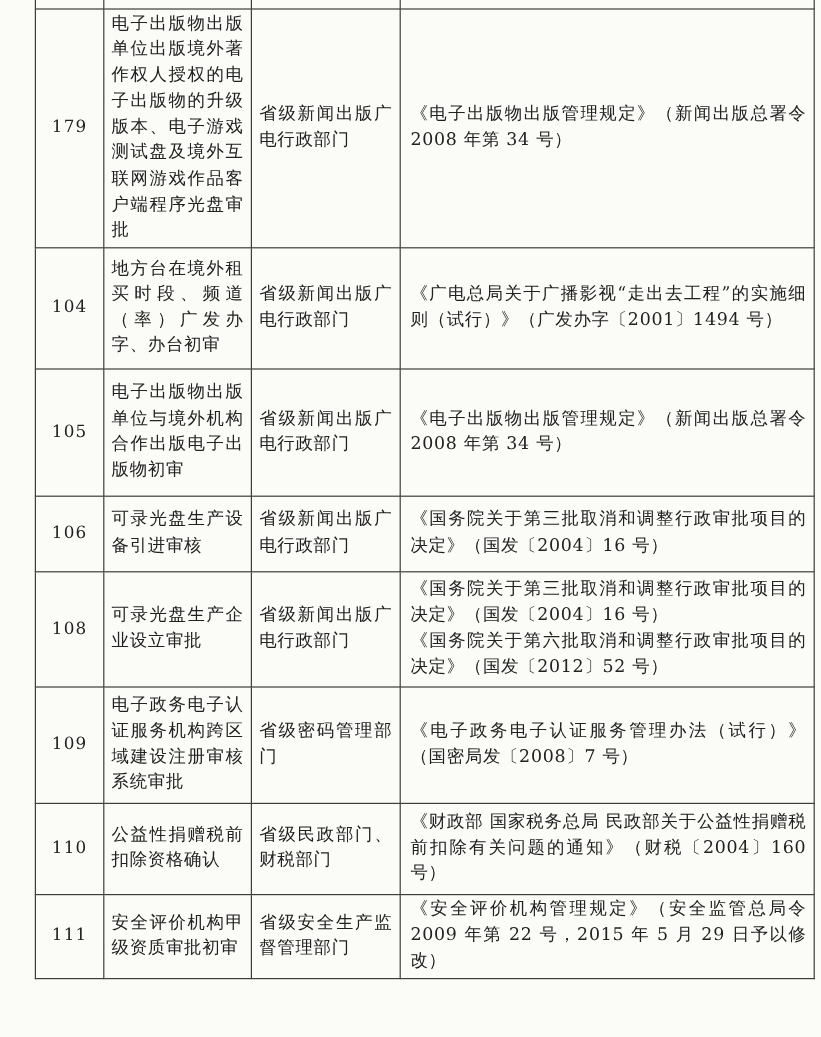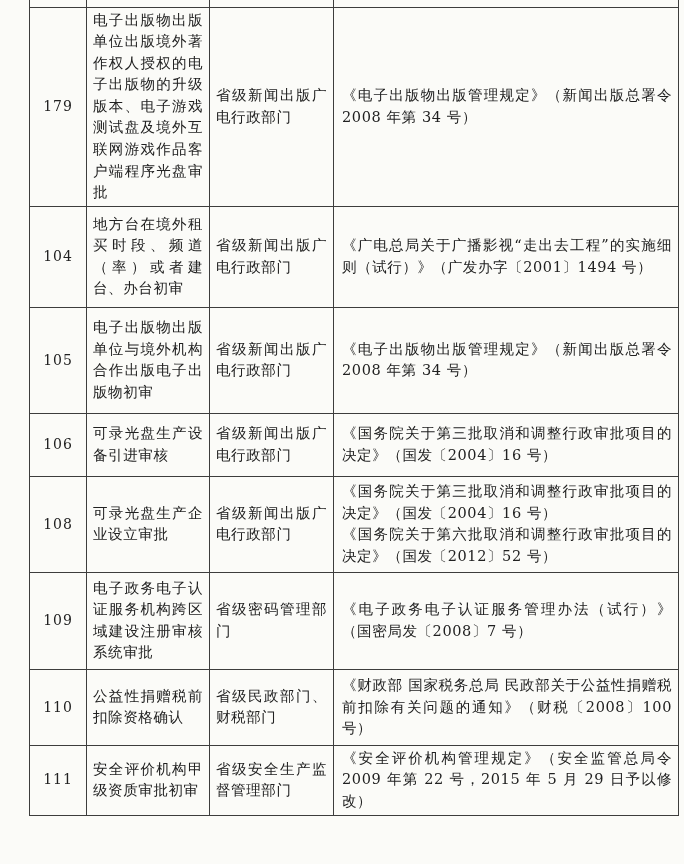--- a/index.html
+++ b/index.html
@@ -79,21 +79,21 @@
         <td class="basis"></td>
       </tr>
       <tr class="r103">
         <td class="no">179</td>
         <td class="name">电子出版物出版单位出版境外著作权人授权的电子出版物的升级版本、电子游戏测试盘及境外互联网游戏作品客户端程序光盘审批</td>
         <td class="auth">省级新闻出版广电行政部门</td>
         <td class="basis">《电子出版物出版管理规定》（新闻出版总署令2008 年第 34 号）</td>
       </tr>
       <tr class="r104">
         <td class="no">104</td>
-        <td class="name">地方台在境外租买时段、频道（率）或者建台、办台初审</td>
+        <td class="name">地方台在境外租买时段、频道（率）广发办字、办台初审</td>
         <td class="auth">省级新闻出版广电行政部门</td>
         <td class="basis">《广电总局关于广播影视“走出去工程”的实施细则（试行）》（广发办字〔2001〕1494 号）</td>
       </tr>
       <tr class="r105">
         <td class="no">105</td>
         <td class="name">电子出版物出版单位与境外机构合作出版电子出版物初审</td>
         <td class="auth">省级新闻出版广电行政部门</td>
         <td class="basis">《电子出版物出版管理规定》（新闻出版总署令2008 年第 34 号）</td>
       </tr>
       <tr class="r106">
@@ -112,21 +112,21 @@
       <tr class="r109">
         <td class="no">109</td>
         <td class="name">电子政务电子认证服务机构跨区域建设注册审核系统审批</td>
         <td class="auth">省级密码管理部门</td>
         <td class="basis">《电子政务电子认证服务管理办法（试行）》（国密局发〔2008〕7 号）</td>
       </tr>
       <tr class="r110">
         <td class="no">110</td>
         <td class="name">公益性捐赠税前扣除资格确认</td>
         <td class="auth">省级民政部门、财税部门</td>
-        <td class="basis">《财政部 国家税务总局 民政部关于公益性捐赠税前扣除有关问题的通知》（财税〔2008〕100 号）</td>
+        <td class="basis">《财政部 国家税务总局 民政部关于公益性捐赠税前扣除有关问题的通知》（财税〔2004〕160 号）</td>
       </tr>
       <tr class="r111">
         <td class="no">111</td>
         <td class="name">安全评价机构甲级资质审批初审</td>
         <td class="auth">省级安全生产监督管理部门</td>
         <td class="basis">《安全评价机构管理规定》（安全监管总局令2009 年第 22 号，2015 年 5 月 29 日予以修改）</td>
       </tr>
 
     </tbody>
   </table>

